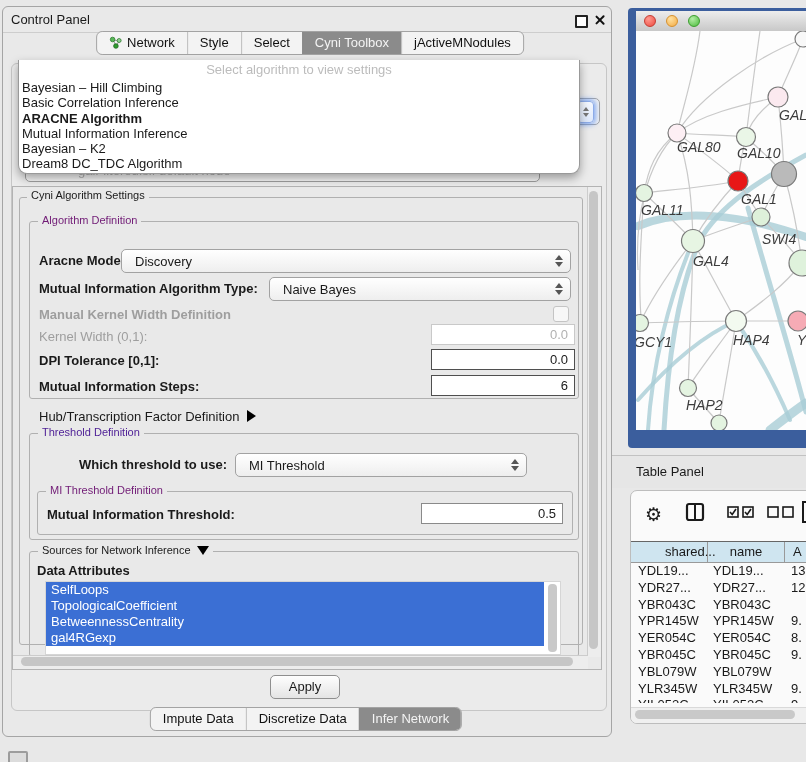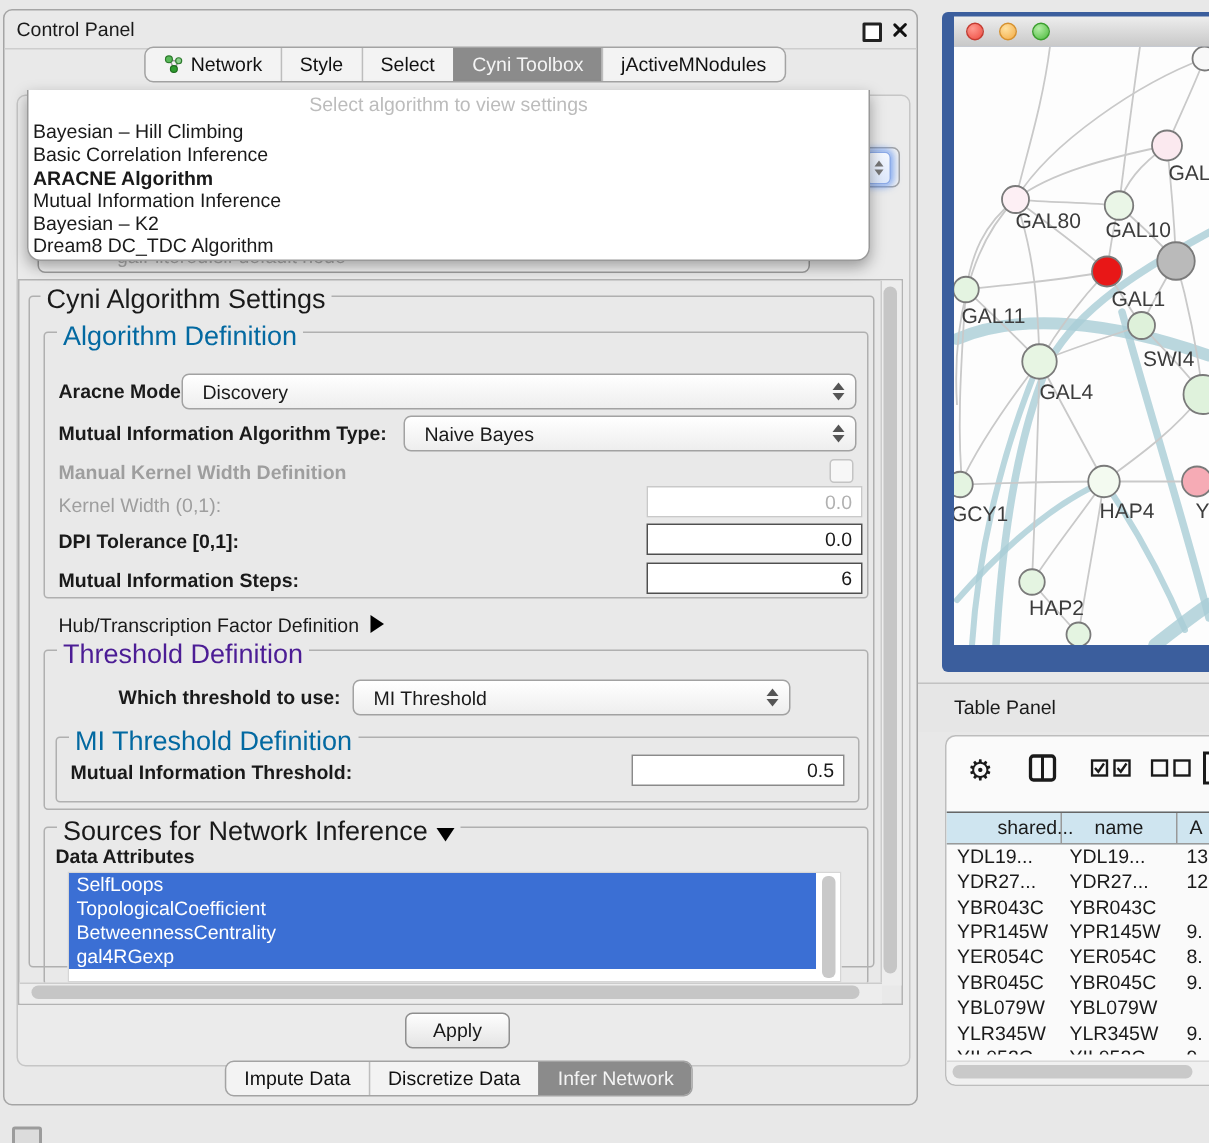--- a/index.html
+++ b/index.html
@@ -44,22 +44,22 @@
   .dd-item.bold{font-weight:bold;}
 
   
   .scroll-area{left:12px;top:186px;width:590px;height:484px;border:1px solid #b3b3b3;background:#e9e9e9;z-index:1;box-sizing:border-box;}
   .vsb{right:0;top:0;bottom:12px;width:13px;background:#ededed;border-left:1px solid #ccc;}
   .vsb .thumb{position:absolute;left:1px;top:4px;width:9px;height:458px;background:#c6c6c6;border-radius:5px;}
   .hsb{left:0;right:13px;bottom:0;height:13px;background:#ededed;border-top:1px solid #ccc;}
   .hsb .thumb{position:absolute;left:8px;top:1px;height:9px;width:552px;background:#c6c6c6;border-radius:5px;}
 
   .fieldset{position:absolute;border:1px solid #b0b0b0;border-radius:3px;}
-  .legend{position:absolute;top:-8px;left:8px;background:#e9e9e9;padding:0 4px;font-size:18px;white-space:nowrap;}
-  .legend.blue{color:#0369a1;} .legend.green{color:#4c1d95;}
+  .legend{position:absolute;top:-8px;left:8px;background:#e9e9e9;padding:0 4px;font-size:11px;white-space:nowrap;}
+  .legend.blue{color:#701a75;} .legend.green{color:#4c1d95;}
 
   .lbl{position:absolute;font-size:13px;white-space:nowrap;}
   .b{font-weight:bold;} .dis{color:#9e9e9e;}
 
   .combo{position:absolute;border:1px solid #a2a2a2;border-radius:5px;background:linear-gradient(#ffffff,#eeeeee);
     display:flex;align-items:center;padding-left:13px;box-sizing:border-box;}
   .steppers{position:absolute;right:7px;top:50%;transform:translateY(-50%);display:flex;flex-direction:column;gap:2px;}
   .tri-up{width:0;height:0;border-left:4px solid transparent;border-right:4px solid transparent;border-bottom:5px solid #555;}
   .tri-dn{width:0;height:0;border-left:4px solid transparent;border-right:4px solid transparent;border-top:5px solid #555;}
   .tri-up.sm{border-left-width:3px;border-right-width:3px;border-bottom-width:4px;border-bottom-color:#777;}
@@ -80,21 +80,21 @@
   .attr-item{height:16px;line-height:16px;color:#fff;background:#3b6fd4;padding-left:5px;margin-right:16px;}
   .attr-vsb{position:absolute;right:2px;top:2px;bottom:2px;width:11px;}
   .attr-vsb .thumb{position:absolute;left:1px;top:0;width:9px;height:100%;background:#c9c9c9;border-radius:4px;}
 
   .apply-btn{left:270px;top:675px;width:68px;height:22px;border:1px solid #8f8f8f;border-radius:5px;
     background:linear-gradient(#fefefe,#e4e4e4);text-align:center;line-height:22px;z-index:2;}
 
   .mini-icon{left:8px;top:751px;width:16px;height:14px;border:2px solid #9c9c9c;border-radius:2px;background:#dcdcdc;}
 
   
-  .net-window{left:628px;top:8px;width:178px;height:440px;background:#3b5e9d;border-radius:4px 0 0 4px;overflow:hidden;}
+  .net-window{left:628px;top:8px;width:178px;height:440px;background:#3b5e9d;border-radius:4px 0 0 4px;overflow:hidden;font-style:italic;}
   .net-titlebar{left:8px;top:3px;right:0;height:20px;background:linear-gradient(#ededed,#c8c8c8);border-bottom:1px solid #9b9b9b;}
   .light{position:absolute;top:4px;width:12px;height:12px;border-radius:50%;}
   .light.red{left:8px;background:radial-gradient(circle at 35% 30%,#ff9a90,#ee4b40);border:1px solid #c43c32;box-sizing:border-box;}
   .light.yellow{left:30px;background:radial-gradient(circle at 35% 30%,#ffe1a0,#f3ab45);border:1px solid #d6912f;box-sizing:border-box;}
   .light.green{left:52px;background:radial-gradient(circle at 35% 30%,#b4eda6,#4bbb3c);border:1px solid #3b9e2e;box-sizing:border-box;}
   .net-canvas{left:8px;top:23px;right:0;bottom:18px;background:#fdfdfd;}
   .edge-thin{fill:none;stroke:#c9c9c9;stroke-width:1.2;}
   .edge-thick{fill:none;stroke:#a9cdd6;stroke-opacity:.8;stroke-linecap:round;}
   .node{stroke:#7a7a7a;stroke-width:1.2;}
   .nlabel{font-family:"Liberation Sans",sans-serif;font-size:14px;fill:#3c3c3c;}

